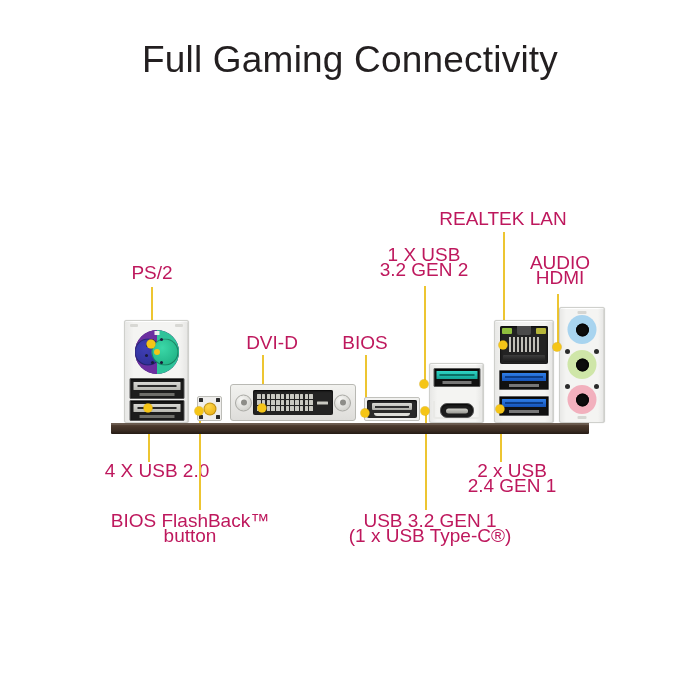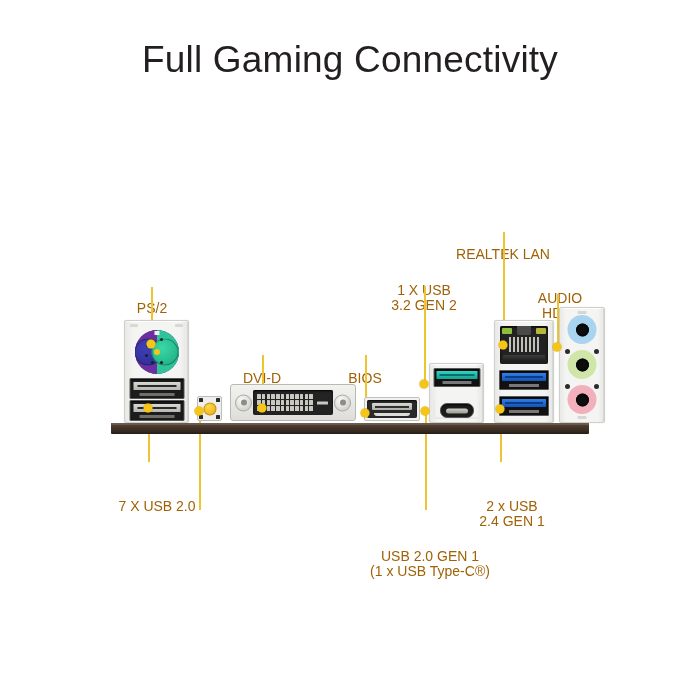--- a/index.html
+++ b/index.html
@@ -12,21 +12,21 @@
   #stage{position:relative;width:700px;height:580px;}
 
   
   .title{
     position:absolute;left:0;top:40px;width:700px;text-align:center;
     font-size:37px;font-weight:400;letter-spacing:.2px;color:#231f20;
     line-height:1.1;white-space:nowrap;
   }
 
   
-  .callout{position:absolute;font-size:14px;line-height:15px;color:#a16207;white-space:pre;margin-top:36px;}
+  .callout{position:absolute;font-size:19px;line-height:15px;color:#be185d;white-space:pre;}
   .callout.c{text-align:center;transform:translateX(-50%);}
 
   
   .leader{position:absolute;background:#edc531;width:1.6px;}
   .dot{position:absolute;width:9px;height:9px;border-radius:50%;
        background:#f5c517;box-shadow:0 0 0 .5px rgba(180,140,0,.35);
        transform:translate(-50%,-50%);}
 
   
   #panel{position:absolute;left:111px;top:318px;width:478px;height:116px;}
@@ -169,36 +169,38 @@
 </style>
 </head>
 <body>
 
 <div id="stage">
 
   <div class="title">Full Gaming Connectivity</div>
 
   <div class="callout c" style="left:152px;top:265px;text-align:right;">PS/2</div>
 
-  <div class="callout c" style="left:262px;top:335px;">DVI-D</div>
+  <div class="callout c" style="left:272px;top:335px;">DVI-D</div>
 
   <div class="callout c" style="left:365px;top:335px;">BIOS</div>
 
   <div class="callout c" style="left:424px;top:247px;">1 X USB
 3.2 GEN 2</div>
 
   <div class="callout c" style="left:503px;top:211px;">REALTEK LAN</div>
 
   <div class="callout c" style="left:560px;top:255px;">AUDIO
 HDMI</div>
 
-  <div class="callout c" style="left:157px;top:463px;">7 X USB 2.0</div>
-
-
-  <div class="callout c" style="left:430px;top:513px;">USB 2.0 GEN 1
+  <div class="callout c" style="left:157px;top:463px;">4 X USB 2.0</div>
+
+  <div class="callout c" style="left:190px;top:513px;">BIOS FlashBack™
+button</div>
+
+  <div class="callout c" style="left:430px;top:513px;">USB 3.2 GEN 1
 (1 x USB Type-C®)</div>
 
   <div class="callout c" style="left:512px;top:463px;">2 x USB
 2.4 GEN 1</div>
 
   <div class="leader" style="left:151px;top:287px;height:121px;"></div>
   <div class="leader" style="left:262px;top:355px;height:50px;"></div>
   <div class="leader" style="left:365px;top:355px;height:55px;"></div>
   <div class="leader" style="left:424px;top:286px;height:95px;"></div>
   <div class="leader" style="left:503px;top:232px;height:110px;"></div>

